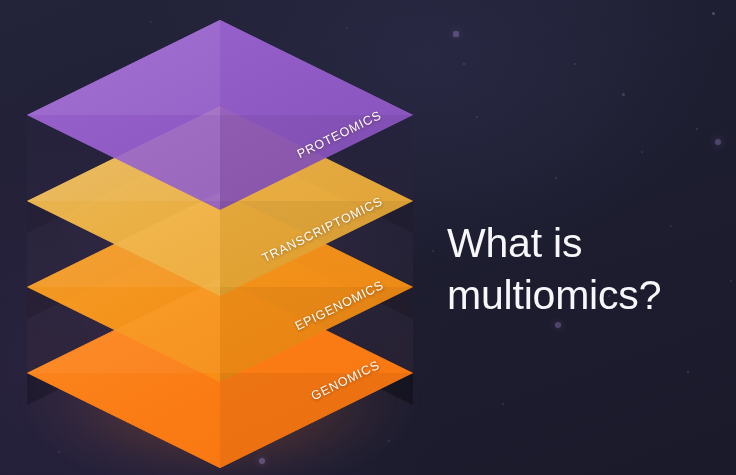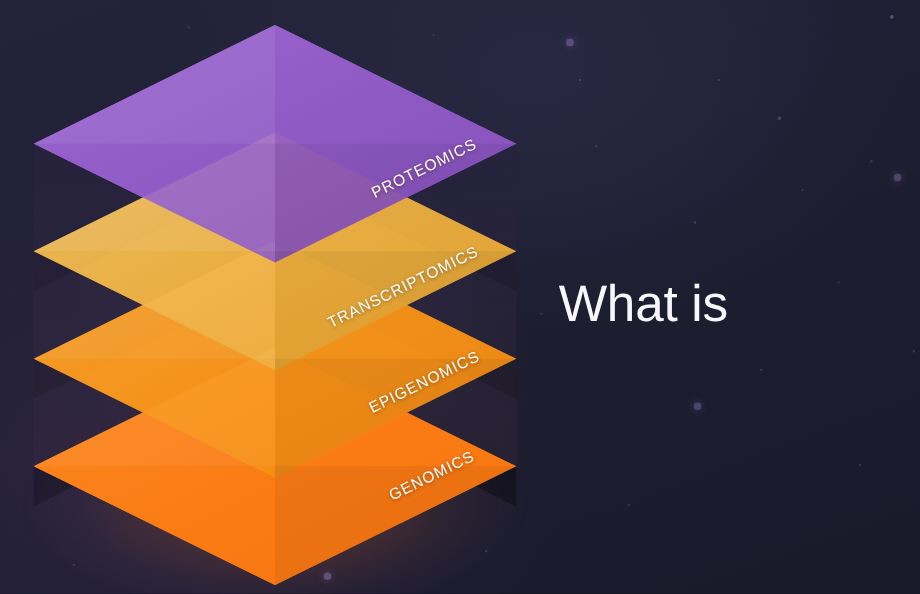--- a/index.html
+++ b/index.html
@@ -208,15 +208,16 @@
 
     <div class="layer-label" style="left:263px; top:252px; transform: rotate(-26.2deg);">TRANSCRIPTOMICS</div>
 
     <div class="layer-label" style="left:296px; top:320px; transform: rotate(-26.2deg);">EPIGENOMICS</div>
 
     <div class="layer-label" style="left:312px; top:390px; transform: rotate(-26.2deg);">GENOMICS</div>
   </div>
 
   <div id="headline">
     <span class="line">What is</span>
+    <span class="line">multiomics?</span>
   </div>
 
 </div>
 
 </body></html>

